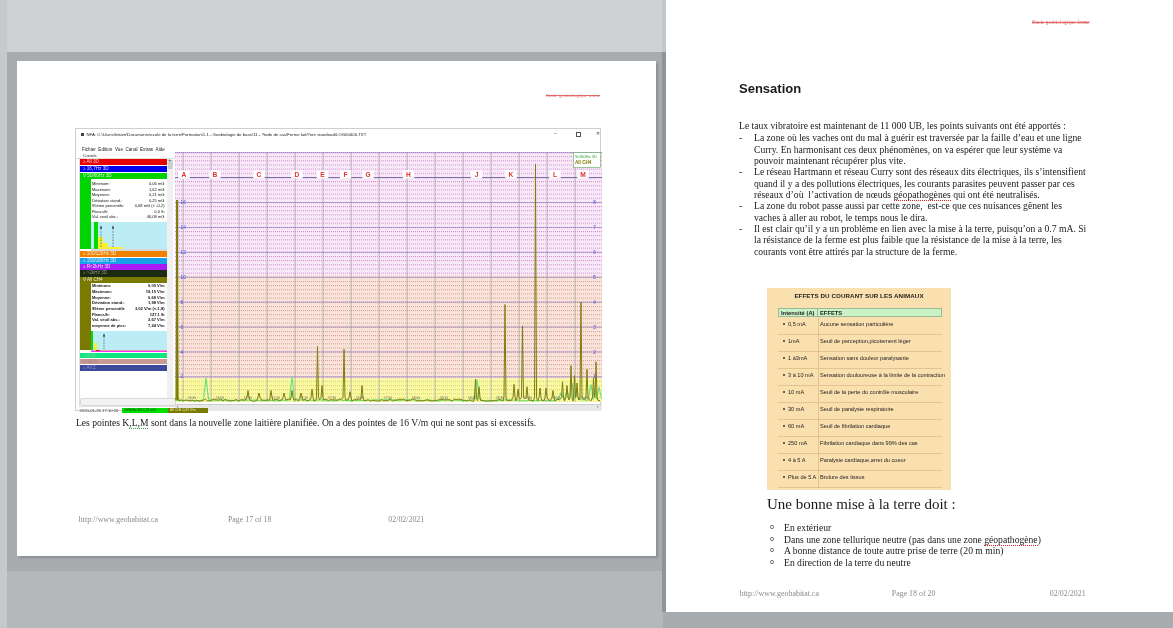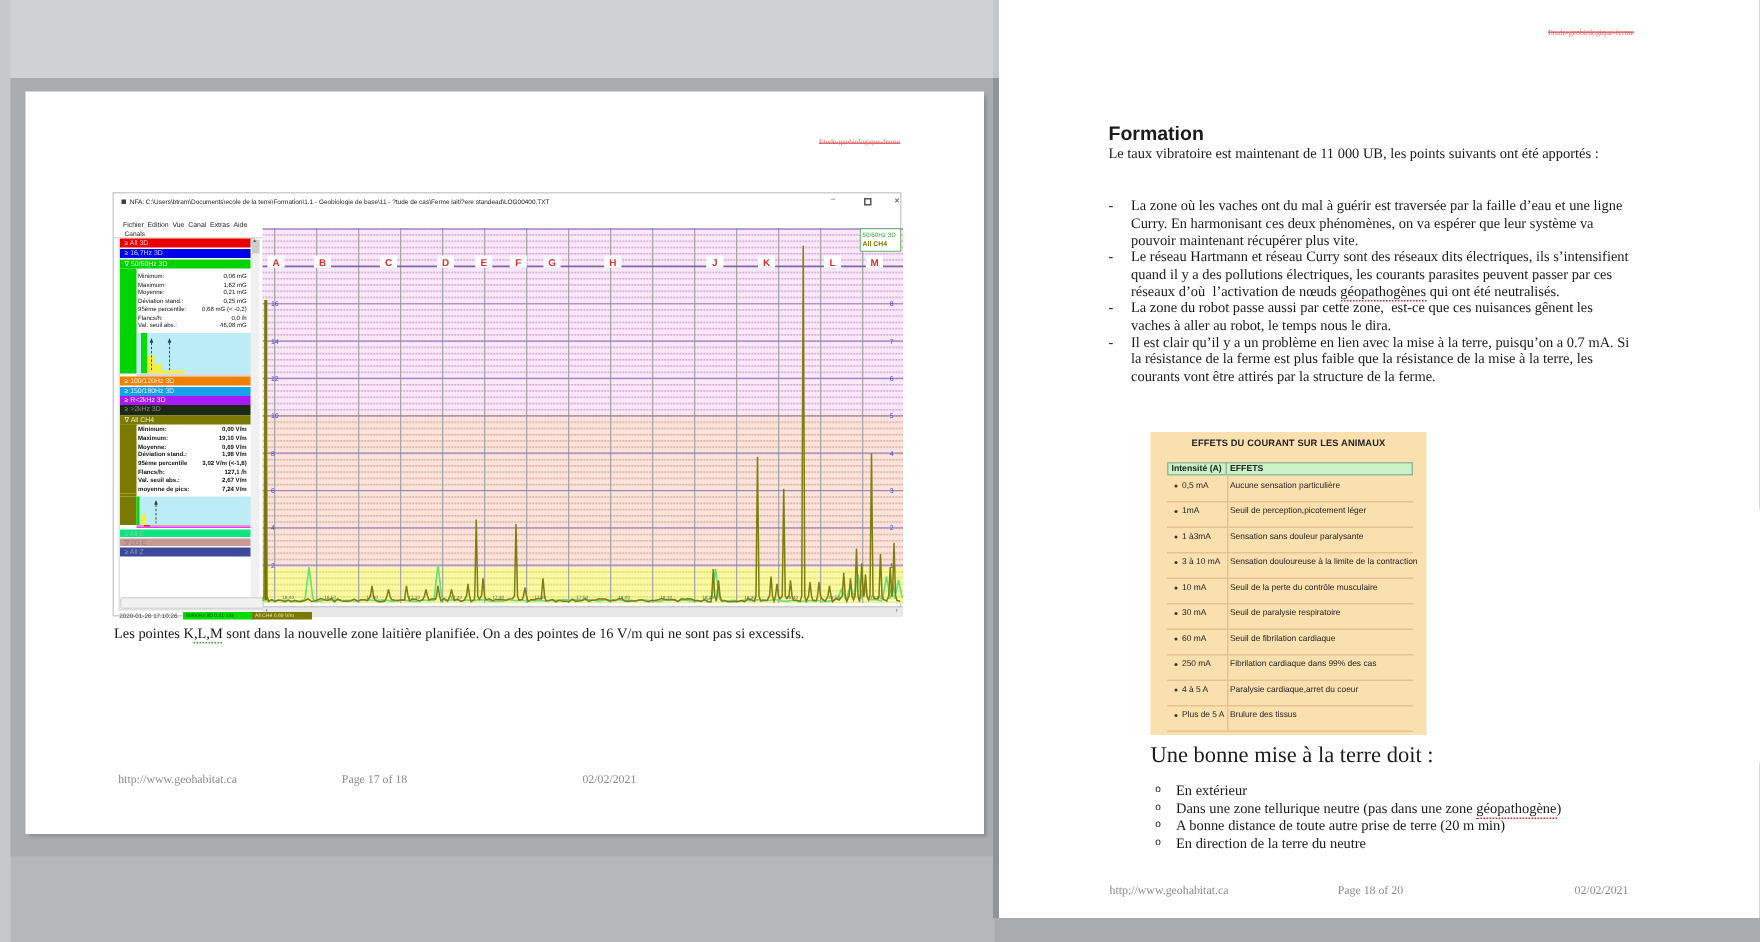--- a/index.html
+++ b/index.html
@@ -239,22 +239,22 @@
     <div style="position:absolute;left:521px;top:275px;font-size:4.5px;color:#444;line-height:5.5px">›</div>
     <div style="position:absolute;left:3.5px;top:278.5px;font-size:4.2px;color:#444;white-space:nowrap">2020-01-26 17:10:26</div>
     <div style="position:absolute;left:46px;top:278.8px;width:45px;height:4.8px;background:#00dd00;font-size:3.4px;color:#044004;line-height:4.8px;padding-left:2px;overflow:hidden">50/60Hz 3D 0,21 mG</div>
     <div style="position:absolute;left:92px;top:278.8px;width:38px;height:4.8px;background:#7a7a00;font-size:3.4px;color:#e8e8b0;line-height:4.8px;padding-left:2px;overflow:hidden">All CH4 0,69 V/m</div>
   </div>
 <div style="position:absolute;left:76px;top:417.2px;font-family:'Liberation Serif',serif;font-size:9.6px;color:#1a1a1a;white-space:nowrap">Les pointes K<span style="border-bottom:1px dotted #30a030">,L,M</span> sont dans la nouvelle zone laitière planifiée. On a des pointes de 16 V/m qui ne sont pas si excessifs.</div>
 <div style="position:absolute;left:78.8px;top:515px;font-family:'Liberation Serif',serif;font-size:7.9px;color:#888a8e">http://www.geohabitat.ca</div>
 <div style="position:absolute;left:227.9px;top:515px;font-family:'Liberation Serif',serif;font-size:7.9px;color:#888a8e">Page 17 of 18</div>
 <div style="position:absolute;left:388.3px;top:515px;font-family:'Liberation Serif',serif;font-size:7.9px;color:#888a8e">02/02/2021</div>
 <div style="position:absolute;left:1032px;top:19px;font-size:5.2px;color:#e06868;text-decoration:line-through;font-family:'Liberation Serif',serif">Etude-geobiologique-ferme</div>
-<div style="position:absolute;left:739px;top:81.2px;font-size:13px;font-weight:bold;color:#1a1a1a;font-family:'Liberation Sans',sans-serif">Formation</div>
-<div style="position:absolute;left:739px;top:97px;font-family:'Liberation Serif',serif;font-size:9.65px;line-height:11.34px;color:#1a1a1a">Le taux vibratoire est maintenant de 11 000 UB, les points suivants ont été apportés :</div>
+<div style="position:absolute;left:739px;top:81.2px;font-size:13px;font-weight:bold;color:#1a1a1a;font-family:'Liberation Sans',sans-serif">Sensation</div>
+<div style="position:absolute;left:739px;top:120px;font-family:'Liberation Serif',serif;font-size:9.65px;line-height:11.34px;color:#1a1a1a">Le taux vibratoire est maintenant de 11 000 UB, les points suivants ont été apportés :</div>
 <div style="position:absolute;left:739px;top:132.3px;width:360px;font-family:'Liberation Serif',serif;font-size:9.65px;line-height:11.34px;color:#1a1a1a">
     <div style="position:relative;padding-left:15px;white-space:nowrap"><span style="position:absolute;left:0">-</span>La zone où les vaches ont du mal à guérir est traversée par la faille d’eau et une ligne<br>Curry. En harmonisant ces deux phénomènes, on va espérer que leur système va<br>pouvoir maintenant récupérer plus vite.</div>
     <div style="position:relative;padding-left:15px;white-space:nowrap"><span style="position:absolute;left:0">-</span>Le réseau Hartmann et réseau Curry sont des réseaux dits électriques, ils s’intensifient<br>quand il y a des pollutions électriques, les courants parasites peuvent passer par ces<br>réseaux d’où&nbsp; l’activation de nœuds <span style="border-bottom:1px dotted #e02020">géopathogènes</span> qui ont été neutralisés.</div>
     <div style="position:relative;padding-left:15px;white-space:nowrap"><span style="position:absolute;left:0">-</span>La zone du robot passe aussi par cette zone,&nbsp; est-ce que ces nuisances gênent les<br>vaches à aller au robot, le temps nous le dira.</div>
     <div style="position:relative;padding-left:15px;white-space:nowrap"><span style="position:absolute;left:0">-</span>Il est clair qu’il y a un problème en lien avec la mise à la terre, puisqu’on a 0.7 mA. Si<br>la résistance de la ferme est plus faible que la résistance de la mise à la terre, les<br>courants vont être attirés par la structure de la ferme.</div>
   </div>
 <div style="position:absolute;left:767px;top:288px;width:184px;height:202px;background:#fbe0af">
     <div style="position:absolute;left:0;top:4px;width:184px;text-align:center;font-size:6.2px;font-weight:bold;color:#222;letter-spacing:0.1px">EFFETS DU COURANT SUR LES ANIMAUX</div>
     <div style="position:absolute;left:11px;top:20px;width:40px;height:9px;background:#c9f3c4;border:0.5px solid #9ab89a;box-sizing:border-box;font-size:5.8px;font-weight:bold;color:#222;line-height:8px;padding-left:2px">Intensité (A)</div>
     <div style="position:absolute;left:51px;top:20px;width:124px;height:9px;background:#c9f3c4;border:0.5px solid #9ab89a;border-left:none;box-sizing:border-box;font-size:5.8px;font-weight:bold;color:#222;line-height:8px;padding-left:2px">EFFETS</div>

